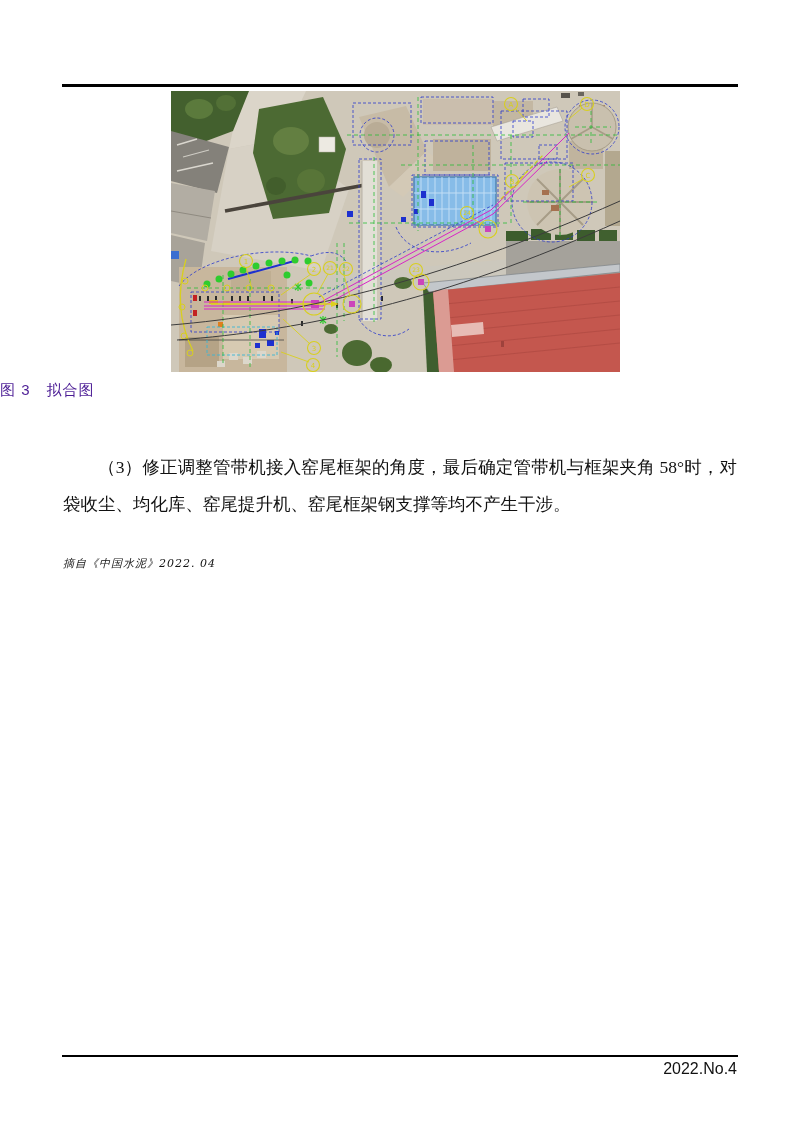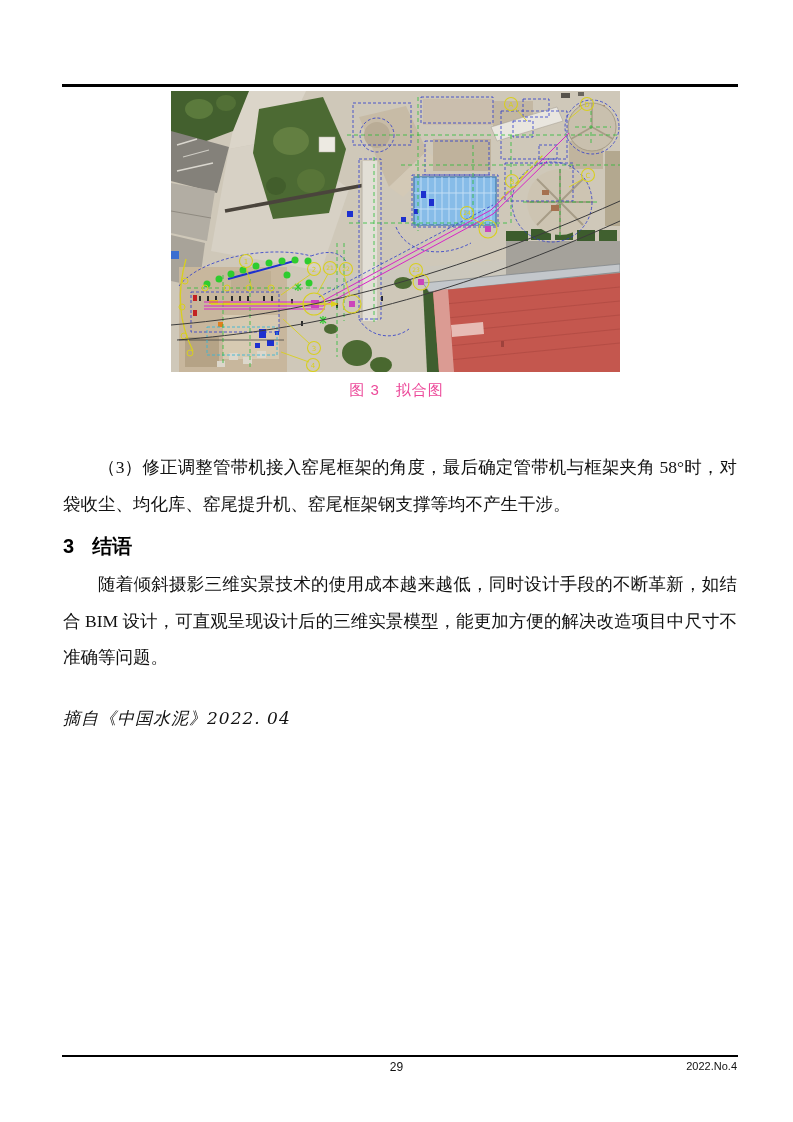--- a/index.html
+++ b/index.html
@@ -16,51 +16,51 @@
   }
   .header-rule{
     position:absolute;top:84px;left:62px;width:676px;height:0;
     border-top:3px solid #000;
   }
   .figure-wrap{
     position:absolute;left:171px;top:91px;width:449px;height:281px;
   }
   .figure-wrap svg{display:block;width:449px;height:281px;}
   .figure-caption{
-    position:absolute;top:381px;left:0;width:100%;text-align:center;
-    font-size:15px;letter-spacing:1px;color:#ec4899;
+    position:absolute;top:381px;left:0;width:100%;text-align:left;
+    font-size:15px;letter-spacing:1px;color:#4c1d95;
     font-family:"Liberation Sans","DejaVu Sans",sans-serif;
   }
   .body-text{
     position:absolute;left:63px;top:401px;width:674px;
     font-size:17.5px;line-height:36.6px;text-align:justify;margin-top:48px;
   }
   .body-text p{margin:0;text-indent:2em;}
   .section-heading{
     margin:9px 0 5px 0;
     font-family:"Liberation Sans","DejaVu Sans",sans-serif;
     font-weight:bold;font-size:20px;line-height:30px;color:#000;
   }
   .section-heading .num{margin-right:18px;}
   .attribution{
-    margin-top:24px;font-style:italic;font-size:17px;
+    margin-top:24px;font-style:italic;font-size:11px;
     font-family:"DejaVu Serif","Liberation Serif",serif;
     letter-spacing:1px;
   }
   .footer-rule{
     position:absolute;top:1055px;left:62px;width:676px;height:0;
     border-top:2.5px solid #000;
   }
   .footer-page{
     position:absolute;top:1060px;left:0;width:100%;text-align:center;
     font-size:12px;font-family:"Liberation Sans","DejaVu Sans",sans-serif;
   }
   .footer-issue{
     position:absolute;top:1060px;right:56px;
-    font-size:11px;font-family:"Liberation Sans","DejaVu Sans",sans-serif;
+    font-size:16px;font-family:"Liberation Sans","DejaVu Sans",sans-serif;
   }
   .cadlbl{font-family:"DejaVu Sans","Liberation Sans",sans-serif;fill:#d8cf1f;}
 </style>
 </head>
 <body>
 
 <div class="page">
 
   <div class="header-title">水泥科技 STC</div>
   <div class="header-rule"></div>
@@ -370,22 +370,19 @@
         <text x="245" y="181.2">23</text>
         <text x="296" y="124.2">24</text>
       </g>
     </svg>
   </div>
 
   <div class="figure-caption">图 3　拟合图</div>
 
   <div class="body-text">
     <p>（3）修正调整管带机接入窑尾框架的角度，最后确定管带机与框架夹角 58°时，对袋收尘、均化库、窑尾提升机、窑尾框架钢支撑等均不产生干涉。</p>
-    <h2 class="section-heading"><span class="num">3</span><span>结语</span></h2>
-    <p>随着倾斜摄影三维实景技术的使用成本越来越低，同时设计手段的不断革新，如结合 BIM 设计，可直观呈现设计后的三维实景模型，能更加方便的解决改造项目中尺寸不准确等问题。</p>
     <div class="attribution">摘自《中国水泥》2022. 04</div>
   </div>
 
   <div class="footer-rule"></div>
-  <div class="footer-page">29</div>
   <div class="footer-issue">2022.No.4</div>
 
 </div>
 
 </body></html>

